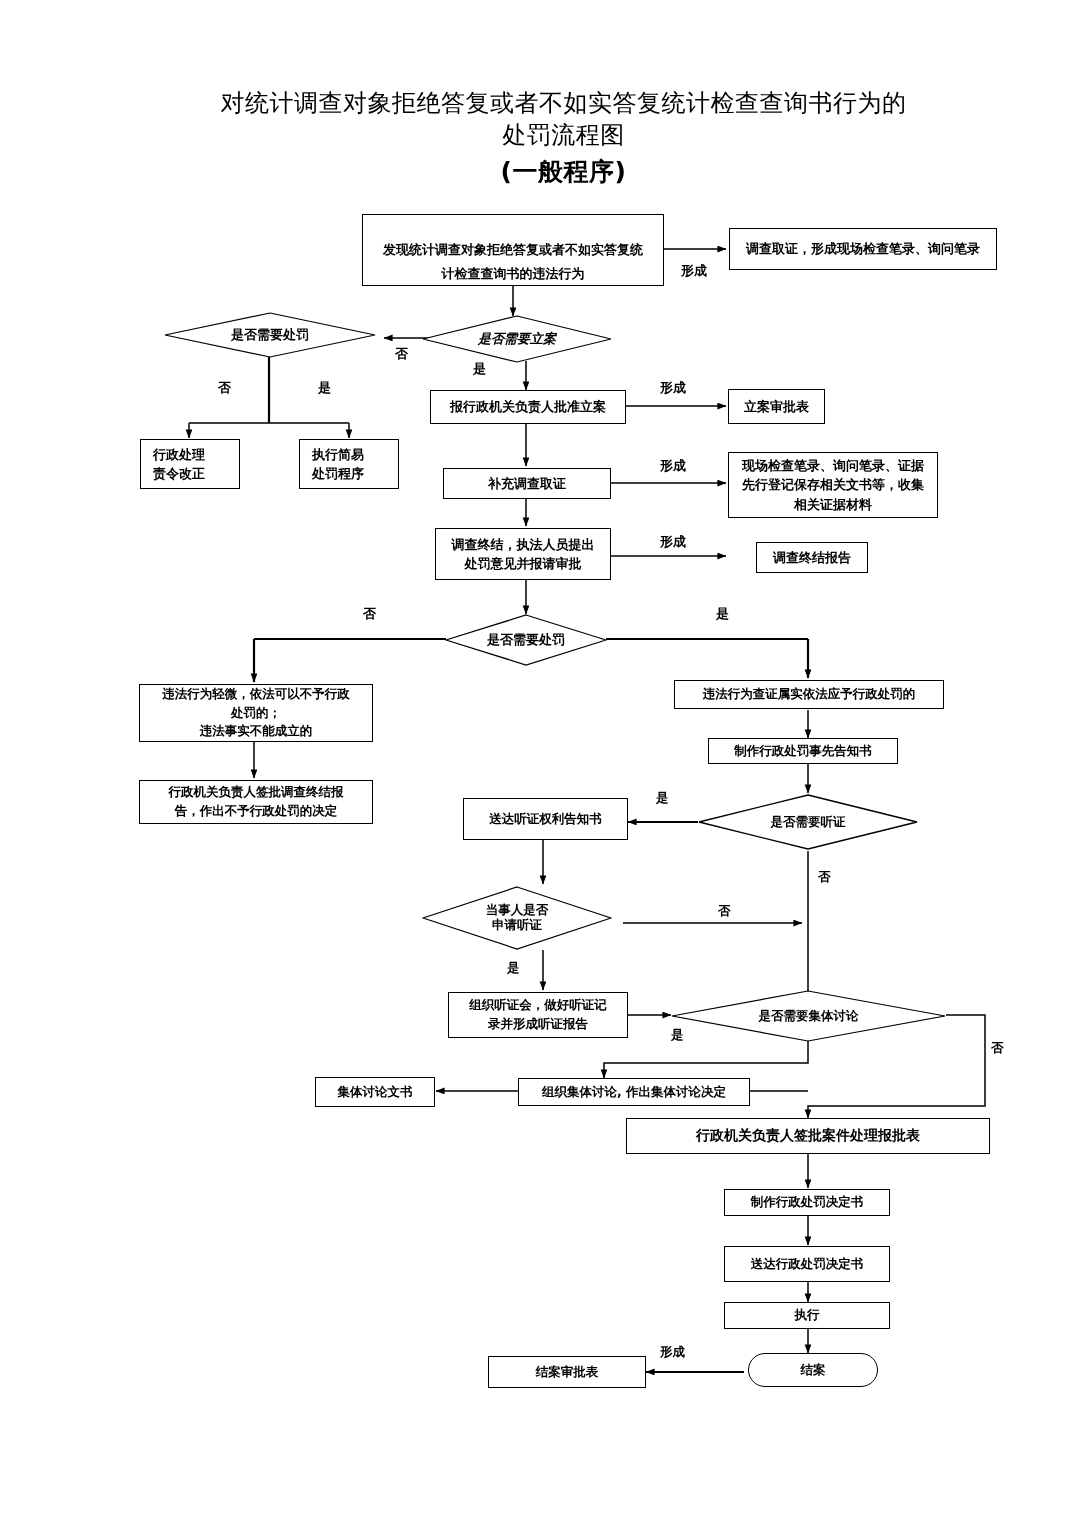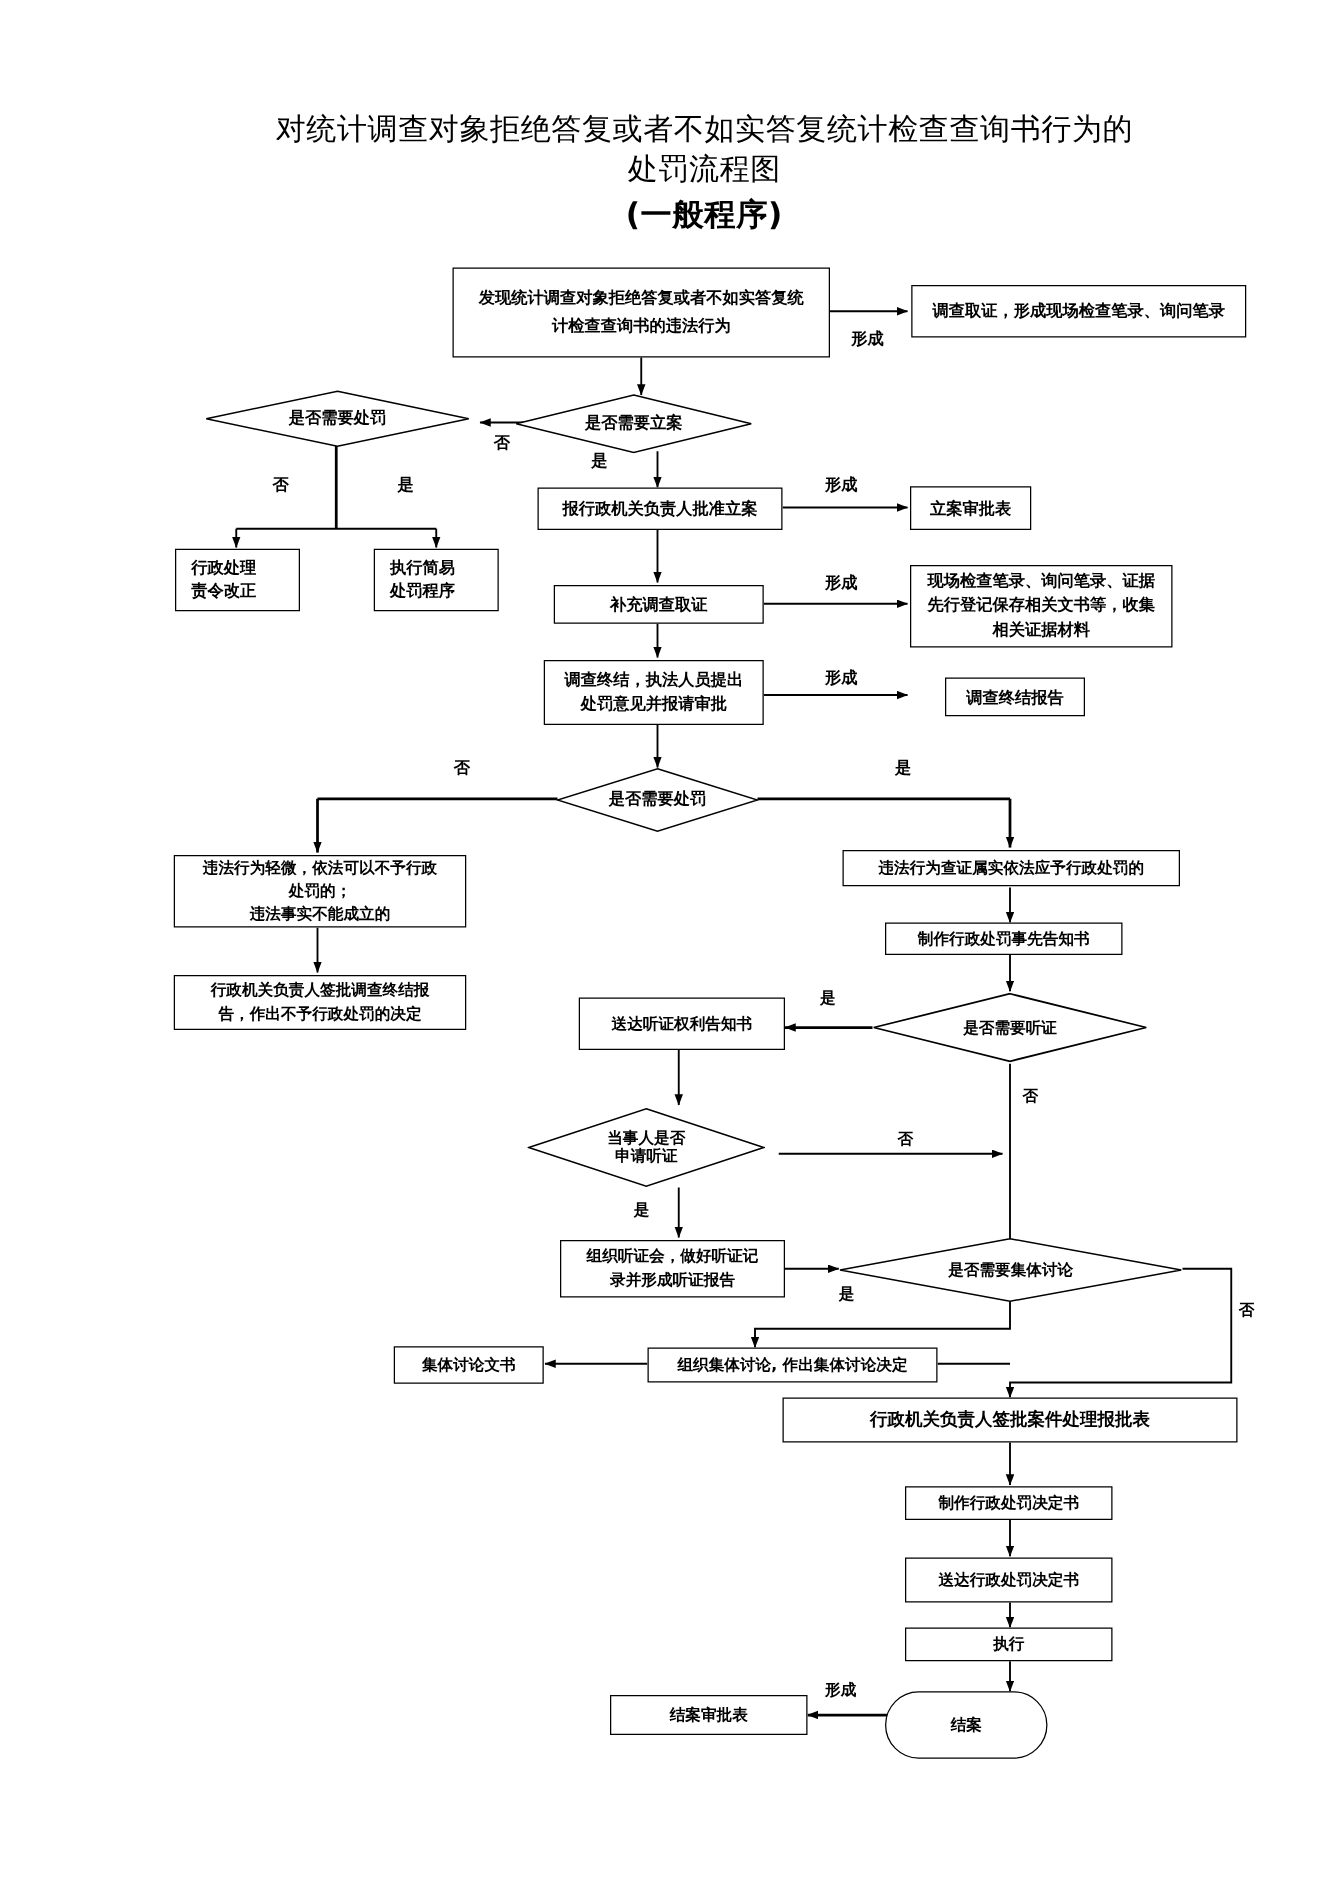--- a/index.html
+++ b/index.html
@@ -190,31 +190,31 @@
       <path d="M782,1216 L782,1245" marker-end="url(#ah)"></path>
 
       <path d="M782,1275 L782,1302" marker-end="url(#ah)"></path>
 
       <path d="M782,1328 L782,1353" marker-end="url(#ah)"></path>
 
       <path d="M718,1372 L620,1372" stroke-width="2.2" marker-end="url(#ah)"></path>
     </g>
   </svg>
 
-  <div class="node box fs13 lh18" style="left:336px; top:214px; width:302px; height:72px;">
+  <div class="node box fs13 lh18" style="left:336px; top:214px; width:302px; height:72px;align-items:flex-end;">
     <span class="txt">发现统计调查对象拒绝答复或者不如实答复统
 计检查查询书的违法行为</span>
   </div>
 
   <div class="node box fs13" style="left:703px; top:228px; width:268px; height:42px;">
     <span class="txt">调查取证，形成现场检查笔录、询问笔录</span>
   </div>
   <div class="edge-label fs13" style="left:655px; top:262px;">形成</div>
 
-  <div class="diamond" style="left:386px; top:315px; width:190px; height:48px;">
+  <div class="diamond" style="left:396px; top:315px; width:190px; height:48px;font-style:italic;">
     <svg class="dshape" viewBox="0 0 190 48" preserveAspectRatio="none">
       <polygon points="95,1 189,24 95,47 1,24" fill="#fff" stroke="#000" stroke-width="1.2"></polygon>
     </svg>
     <div class="dlabel fs13">是否需要立案</div>
   </div>
 
   <div class="diamond" style="left:138px; top:312px; width:212px; height:46px;">
     <svg class="dshape" viewBox="0 0 212 46" preserveAspectRatio="none">
       <polygon points="106,1 211,23 106,45 1,23" fill="#fff" stroke="#000" stroke-width="1.2"></polygon>
     </svg>
@@ -349,21 +349,21 @@
   </div>
 
   <div class="node box fs125" style="left:698px; top:1246px; width:166px; height:36px;">
     <span class="txt">送达行政处罚决定书</span>
   </div>
 
   <div class="node box fs125" style="left:698px; top:1302px; width:166px; height:27px;">
     <span class="txt">执行</span>
   </div>
 
-  <div class="node terminator fs125" style="left:682px; top:1353px; width:130px; height:54px;">
+  <div class="node terminator fs125" style="left:722px; top:1353px; width:130px; height:34px;">
     <span class="txt">结案</span>
   </div>
 
   <div class="node box fs125" style="left:462px; top:1356px; width:158px; height:32px;">
     <span class="txt">结案审批表</span>
   </div>
   <div class="edge-label fs125" style="left:634px; top:1344px;">形成</div>
 
 </div>
 

